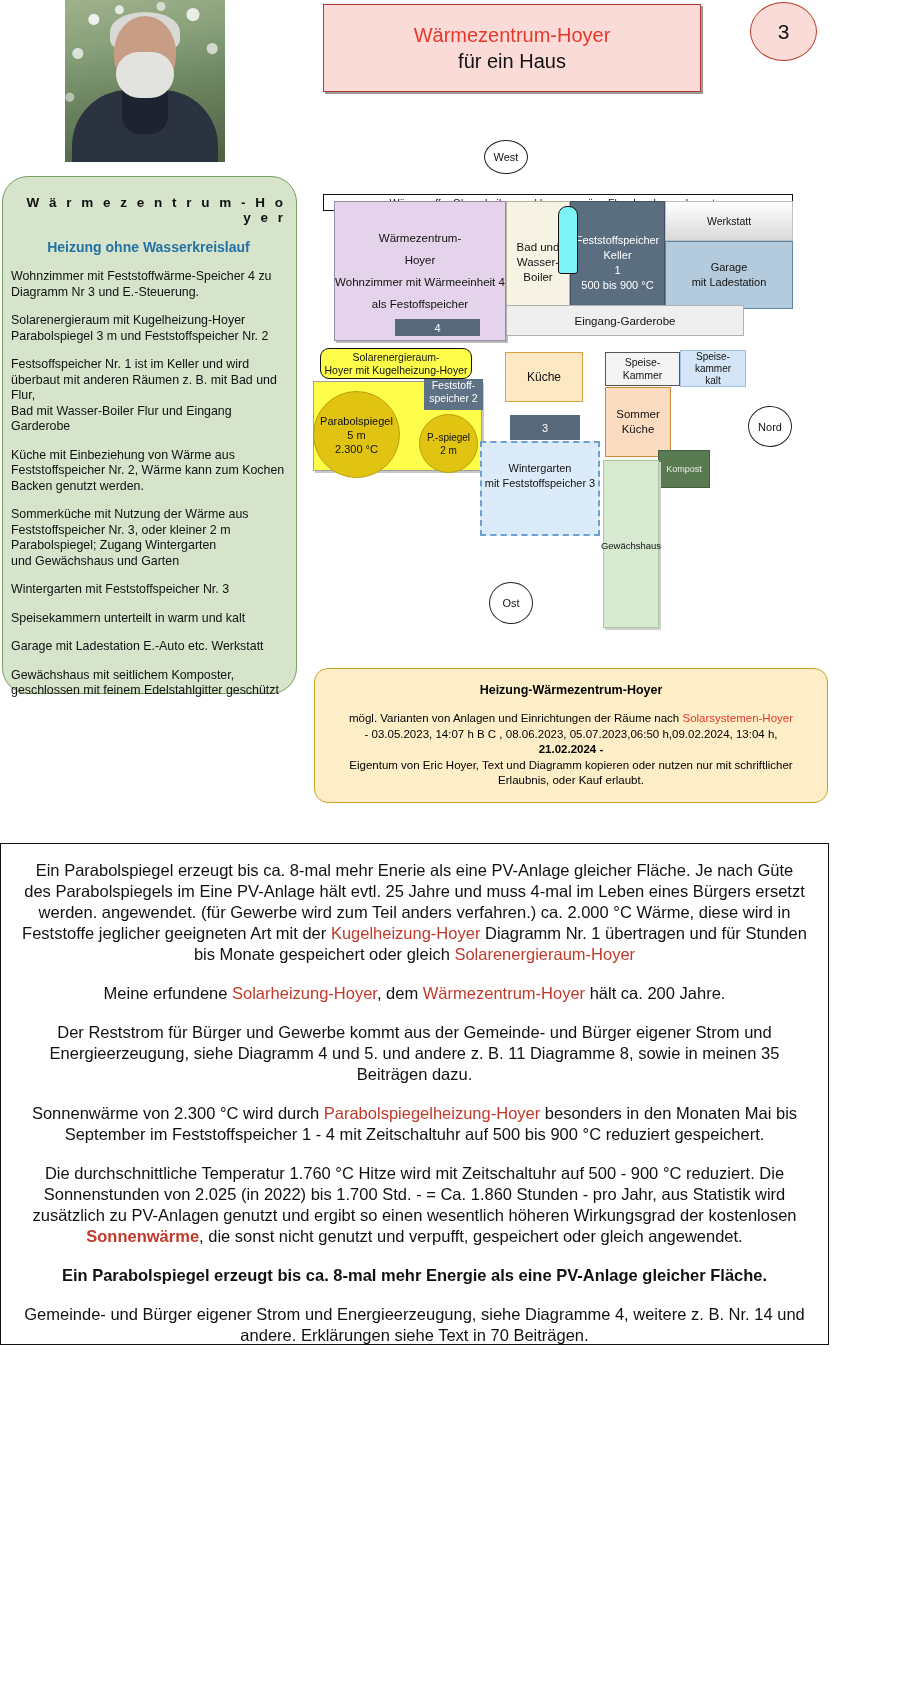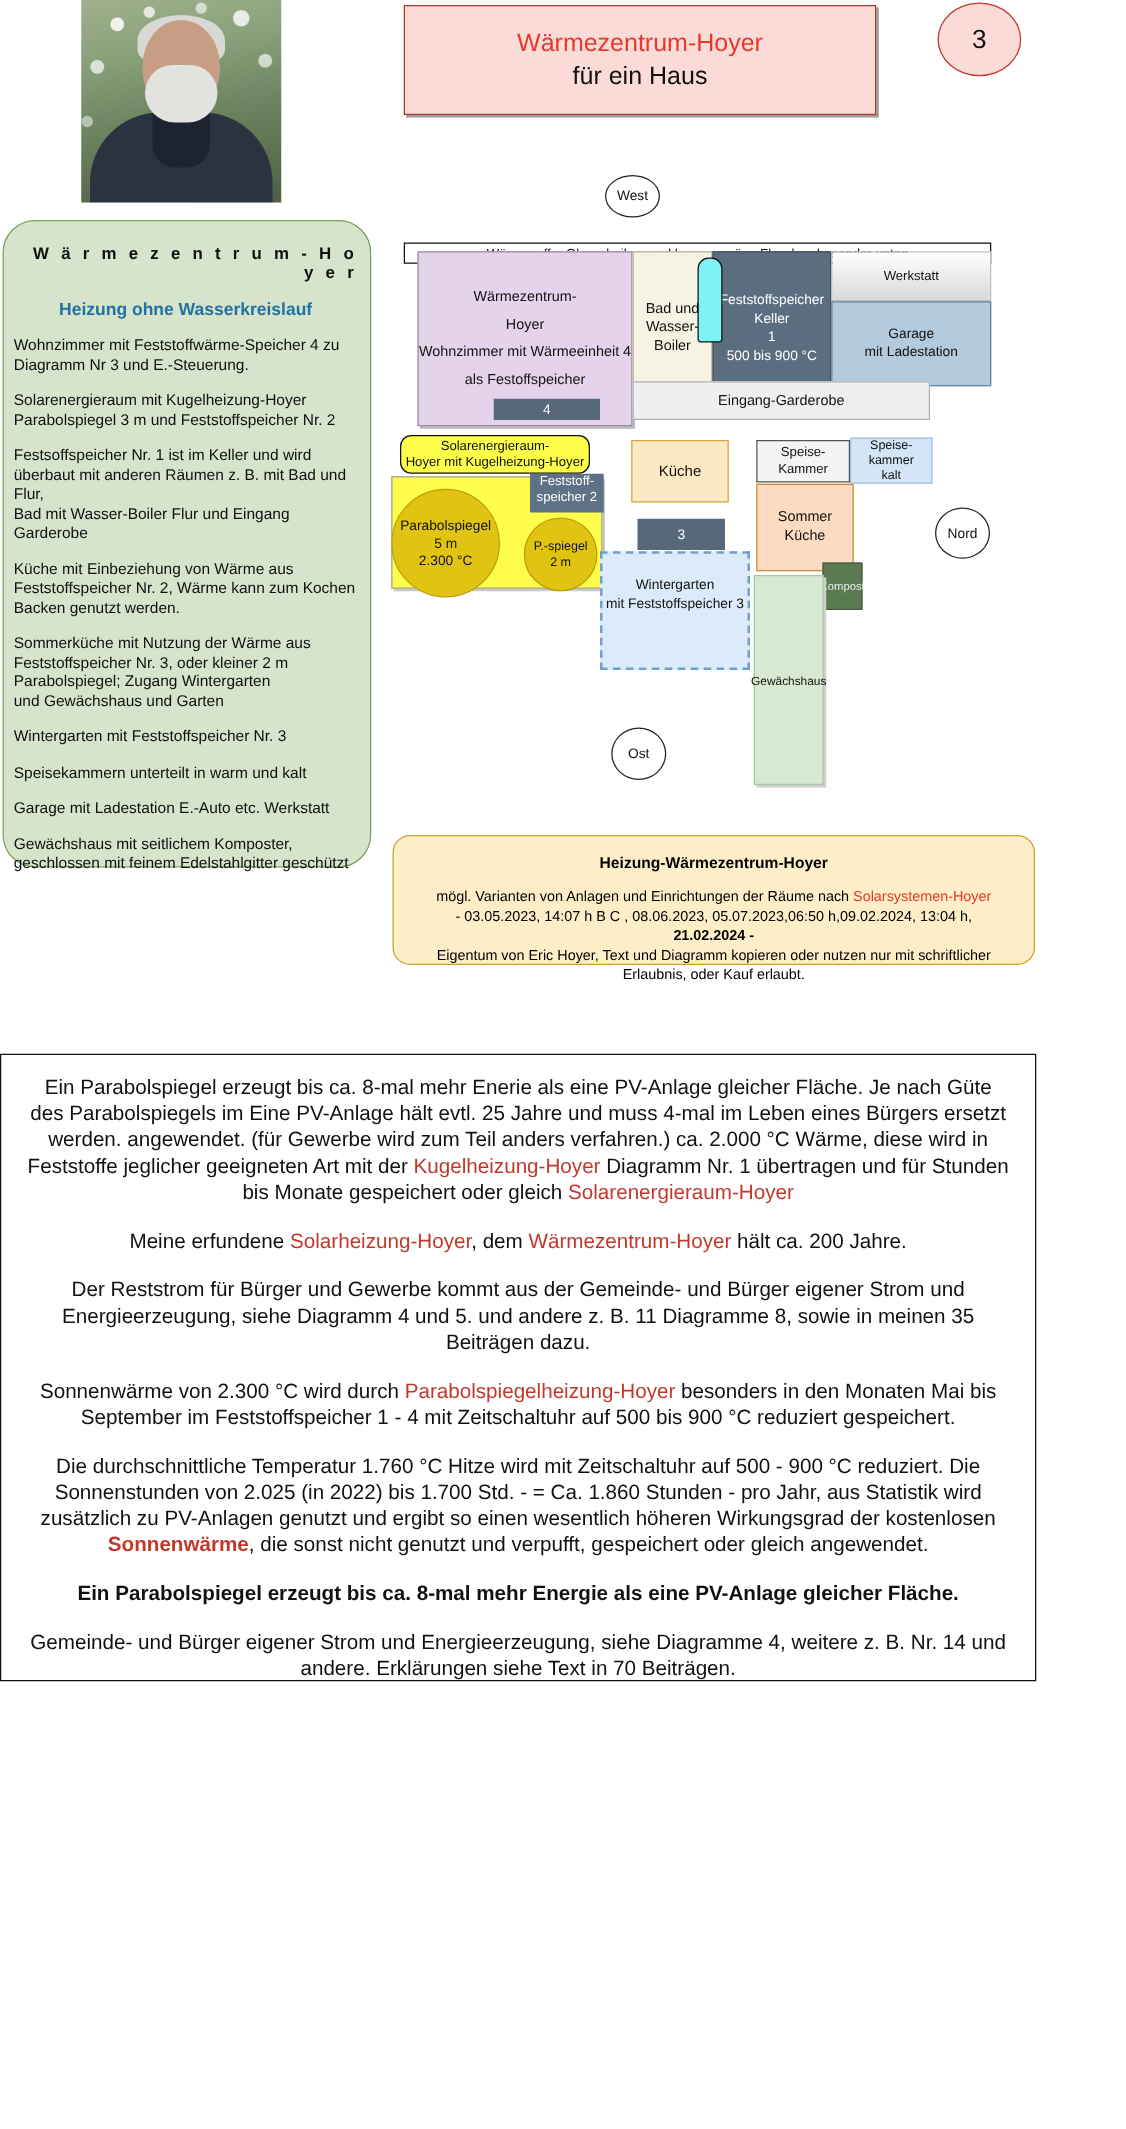--- a/index.html
+++ b/index.html
@@ -209,42 +209,42 @@
     left:605px; top:352px; width:75px; height:34px;
     background:#f4f4f4; border:1px solid #555;
     flex-direction:column; font-size:10.5px; line-height:13px;
   }
   #room-speise-kalt {
     left:680px; top:350px; width:66px; height:37px;
     background:#d4e5f7; border:1px solid #9ec1e0;
     flex-direction:column; font-size:10px; line-height:12px;
   }
   #room-sommer {
-    left:605px; top:387px; width:78px; height:70px;
+    left:605px; top:387px; width:66px; height:70px;
     background:#fcdcc0; border:1px solid #d08a3e;
     flex-direction:column; font-size:11.5px; line-height:15px;
   }
   #room-kompost {
-    left:658px; top:450px; width:32px; height:38px;
+    left:658px; top:450px; width:52px; height:38px;
     background:#5a7a52; color:#e9f0e6; font-size:9px; border:1px solid #46603f;
   }
   #room-gewaechs {
     left:603px; top:460px; width:56px; height:168px;
     background:#d8e9d2; border:1px solid #a9c7a0;
     font-size:9.5px; align-items:center; justify-content:center;
     box-shadow:2px 2px 0 #cfcfcf;
   }
   #gewaechs-label {
     position:absolute; left:598px; top:540px; width:66px;
     text-align:center; font-size:9.5px; color:#111;
   }
 
   
   #caption-box {
-    position:absolute; left:314px; top:668px; width:514px; height:104px;
+    position:absolute; left:314px; top:668px; width:514px; height:135px;
     background:#fdeec7; border:1px solid #c9a227; border-radius:14px;
     padding:14px 26px; text-align:center;
   }
   #caption-box .cap-title { font-weight:bold; font-size:12.5px; margin-bottom:14px; }
   #caption-box .cap-line { font-size:11.5px; line-height:15.5px; }
   .red { color:#e8372b; }
   .bold { font-weight:bold; }
 
   
   #bottom-block {

